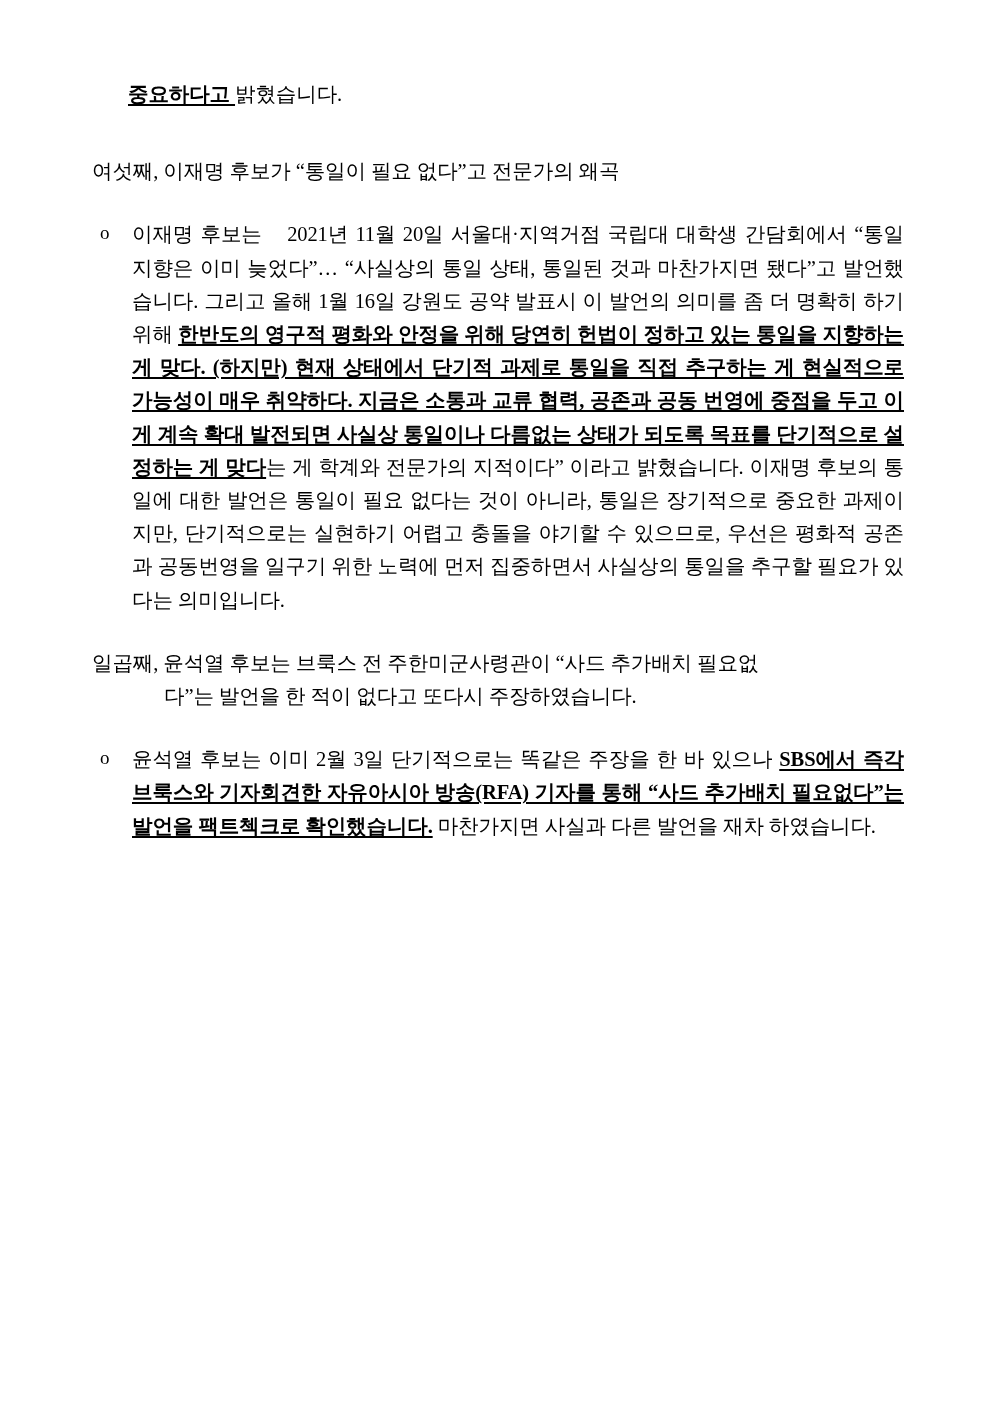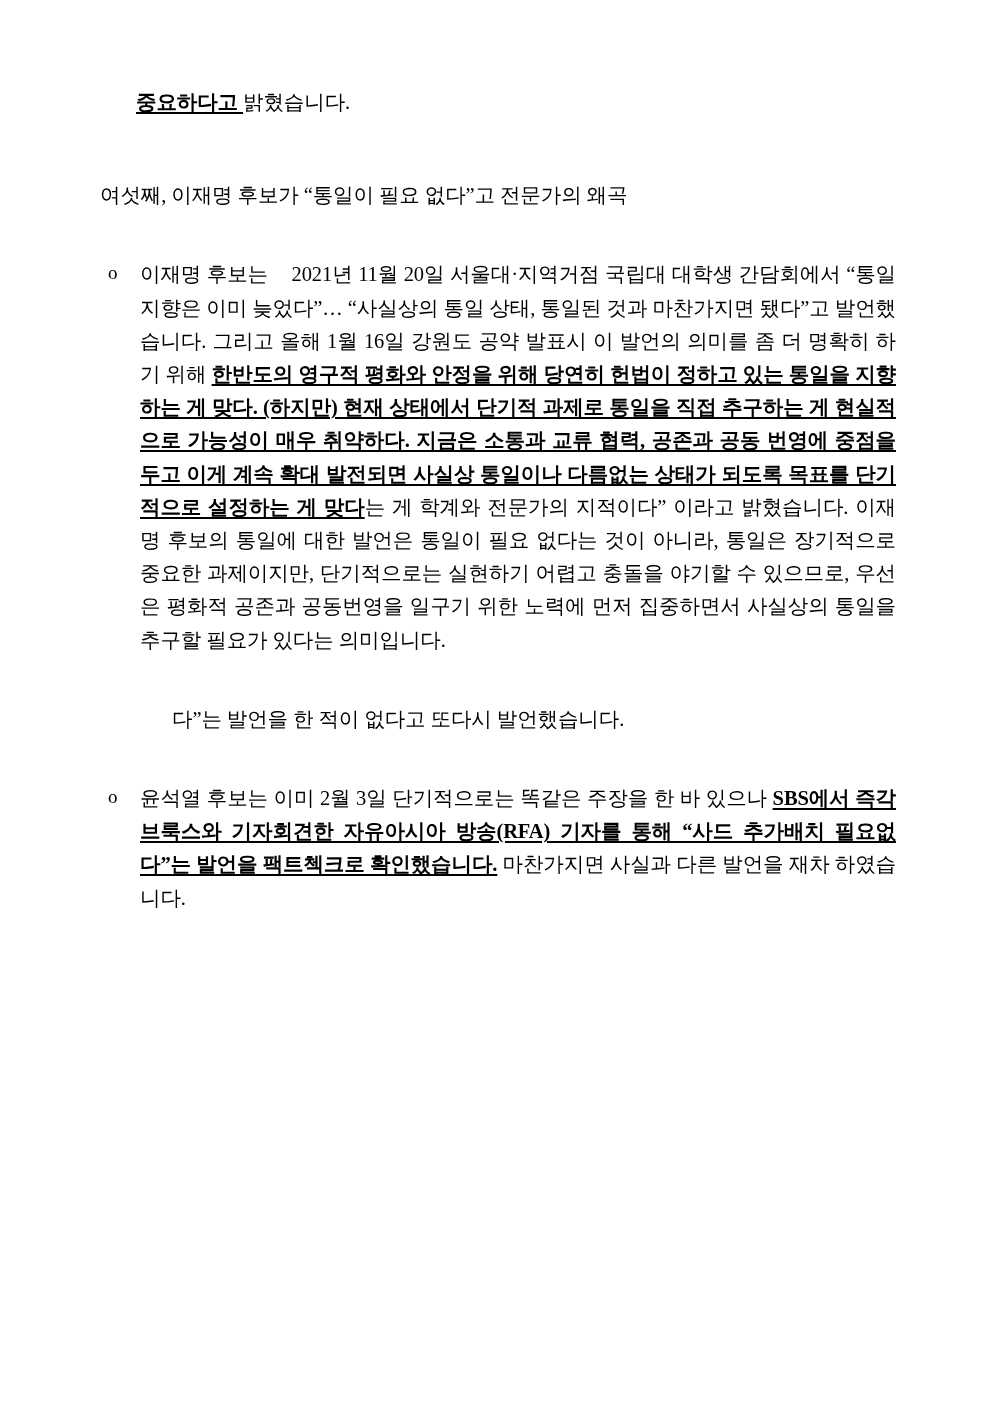--- a/index.html
+++ b/index.html
@@ -21,21 +21,21 @@
     box-sizing: border-box;
     padding: 78px 88px 40px 92px;
     position: relative;
   }
 
   .para {
     font-size: 20.5px;
     line-height: 1.62;
     text-align: justify;
     text-justify: inter-ideograph;
-    margin: 8px;
+    margin: 0;
     letter-spacing: -0.1px;
   }
 
   
   .sp-lg { height: 44px; }
   .sp-md { height: 30px; }
 
   
   .line-top {
     padding-left: 36px;
@@ -78,21 +78,21 @@
   <div class="sp-lg"></div>
 
   <p class="para">여섯째, 이재명 후보가 “통일이 필요 없다”고 전문가의 왜곡</p>
 
   <div class="sp-md"></div>
 
   <p class="para bullet"><span class="marker">o</span><span>이재명 후보는 </span><span class="nbsp-gap"></span><span>2021년 11월 20일 서울대·지역거점 국립대 대학생 간담회에서 “통일 지향은 이미 늦었다”… “사실상의 통일 상태, 통일된 것과 마찬가지면 됐다”고 발언했습니다. 그리고 올해 1월 16일 강원도 공약 발표시 이 발언의 의미를 좀 더 명확히 하기 위해 </span><span class="bold-ul">한반도의 영구적 평화와 안정을 위해 당연히 헌법이 정하고 있는 통일을 지향하는 게 맞다. (하지만) 현재 상태에서 단기적 과제로 통일을 직접 추구하는 게 현실적으로 가능성이 매우 취약하다. 지금은 소통과 교류 협력, 공존과 공동 번영에 중점을 두고 이게 계속 확대 발전되면 사실상 통일이나 다름없는 상태가 되도록 목표를 단기적으로 설정하는 게 맞다</span><span>는 게 학계와 전문가의 지적이다” 이라고 밝혔습니다. 이재명 후보의 통일에 대한 발언은 통일이 필요 없다는 것이 아니라, 통일은 장기적으로 중요한 과제이지만, 단기적으로는 실현하기 어렵고 충돌을 야기할 수 있으므로, 우선은 평화적 공존과 공동번영을 일구기 위한 노력에 먼저 집중하면서 사실상의 통일을 추구할 필요가 있다는 의미입니다.</span></p>
 
   <div class="sp-md"></div>
 
-  <p class="para indent-hanging"><span class="cont">다”는 발언을 한 적이 없다고 또다시 발언했습니다.</span></p>
+  <p class="para indent-hanging"><span>일곱째, 윤석열 후보는 브룩스 전 주한미군사령관이 “사드 추가배치 필요없</span><span class="cont">다”는 발언을 한 적이 없다고 또다시 주장하였습니다.</span></p>
 
   <div class="sp-md"></div>
 
   <p class="para bullet"><span class="marker">o</span><span>윤석열 후보는 이미 2월 3일 단기적으로는 똑같은 주장을 한 바 있으나 </span><span class="bold-ul">SBS에서 즉각 브룩스와 기자회견한 자유아시아 방송(RFA) 기자를 통해 “사드 추가배치 필요없다”는 발언을 팩트첵크로 확인했습니다.</span><span> 마찬가지면 사실과 다른 발언을 재차 하였습니다.</span></p>
 
   <div class="sp-lg"></div>
 
 
 </div>
 

